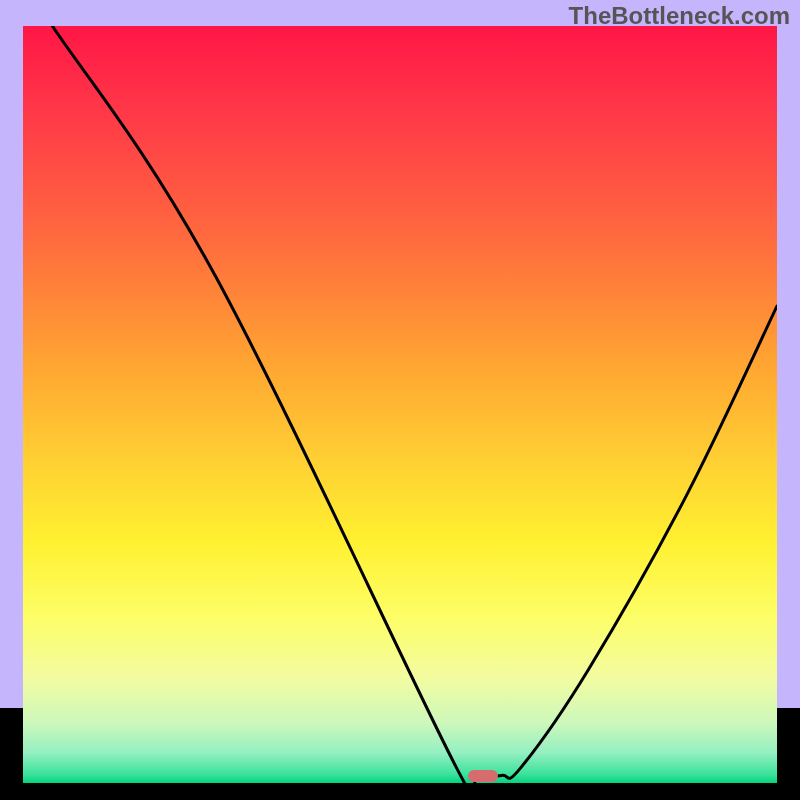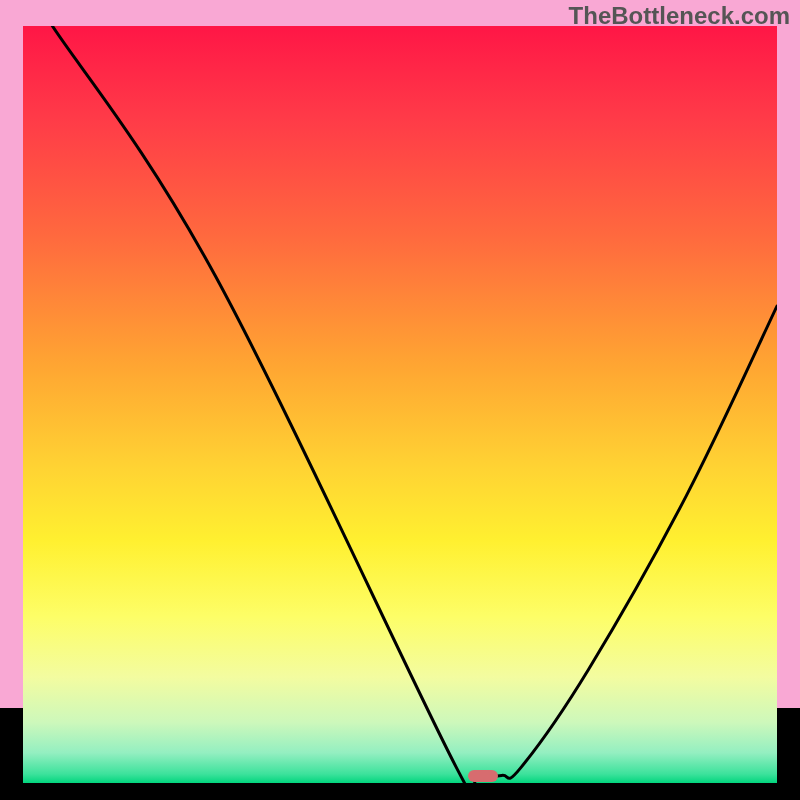--- a/index.html
+++ b/index.html
@@ -7,21 +7,21 @@
     padding: 0;
     width: 800px;
     height: 800px;
     background: #000;
     font-family: Arial, Helvetica, sans-serif;
   }
   .container {
     position: relative;
     width: 800px;
     height: 708px;
-    background: #f9a8d4;
+    background: #c4b5fd;
   }
   .watermark {
     position: absolute;
     top: 2px;
     right: 10px;
     color: #555;
     font-size: 24px;
     font-weight: bold;
     z-index: 10;
   }

